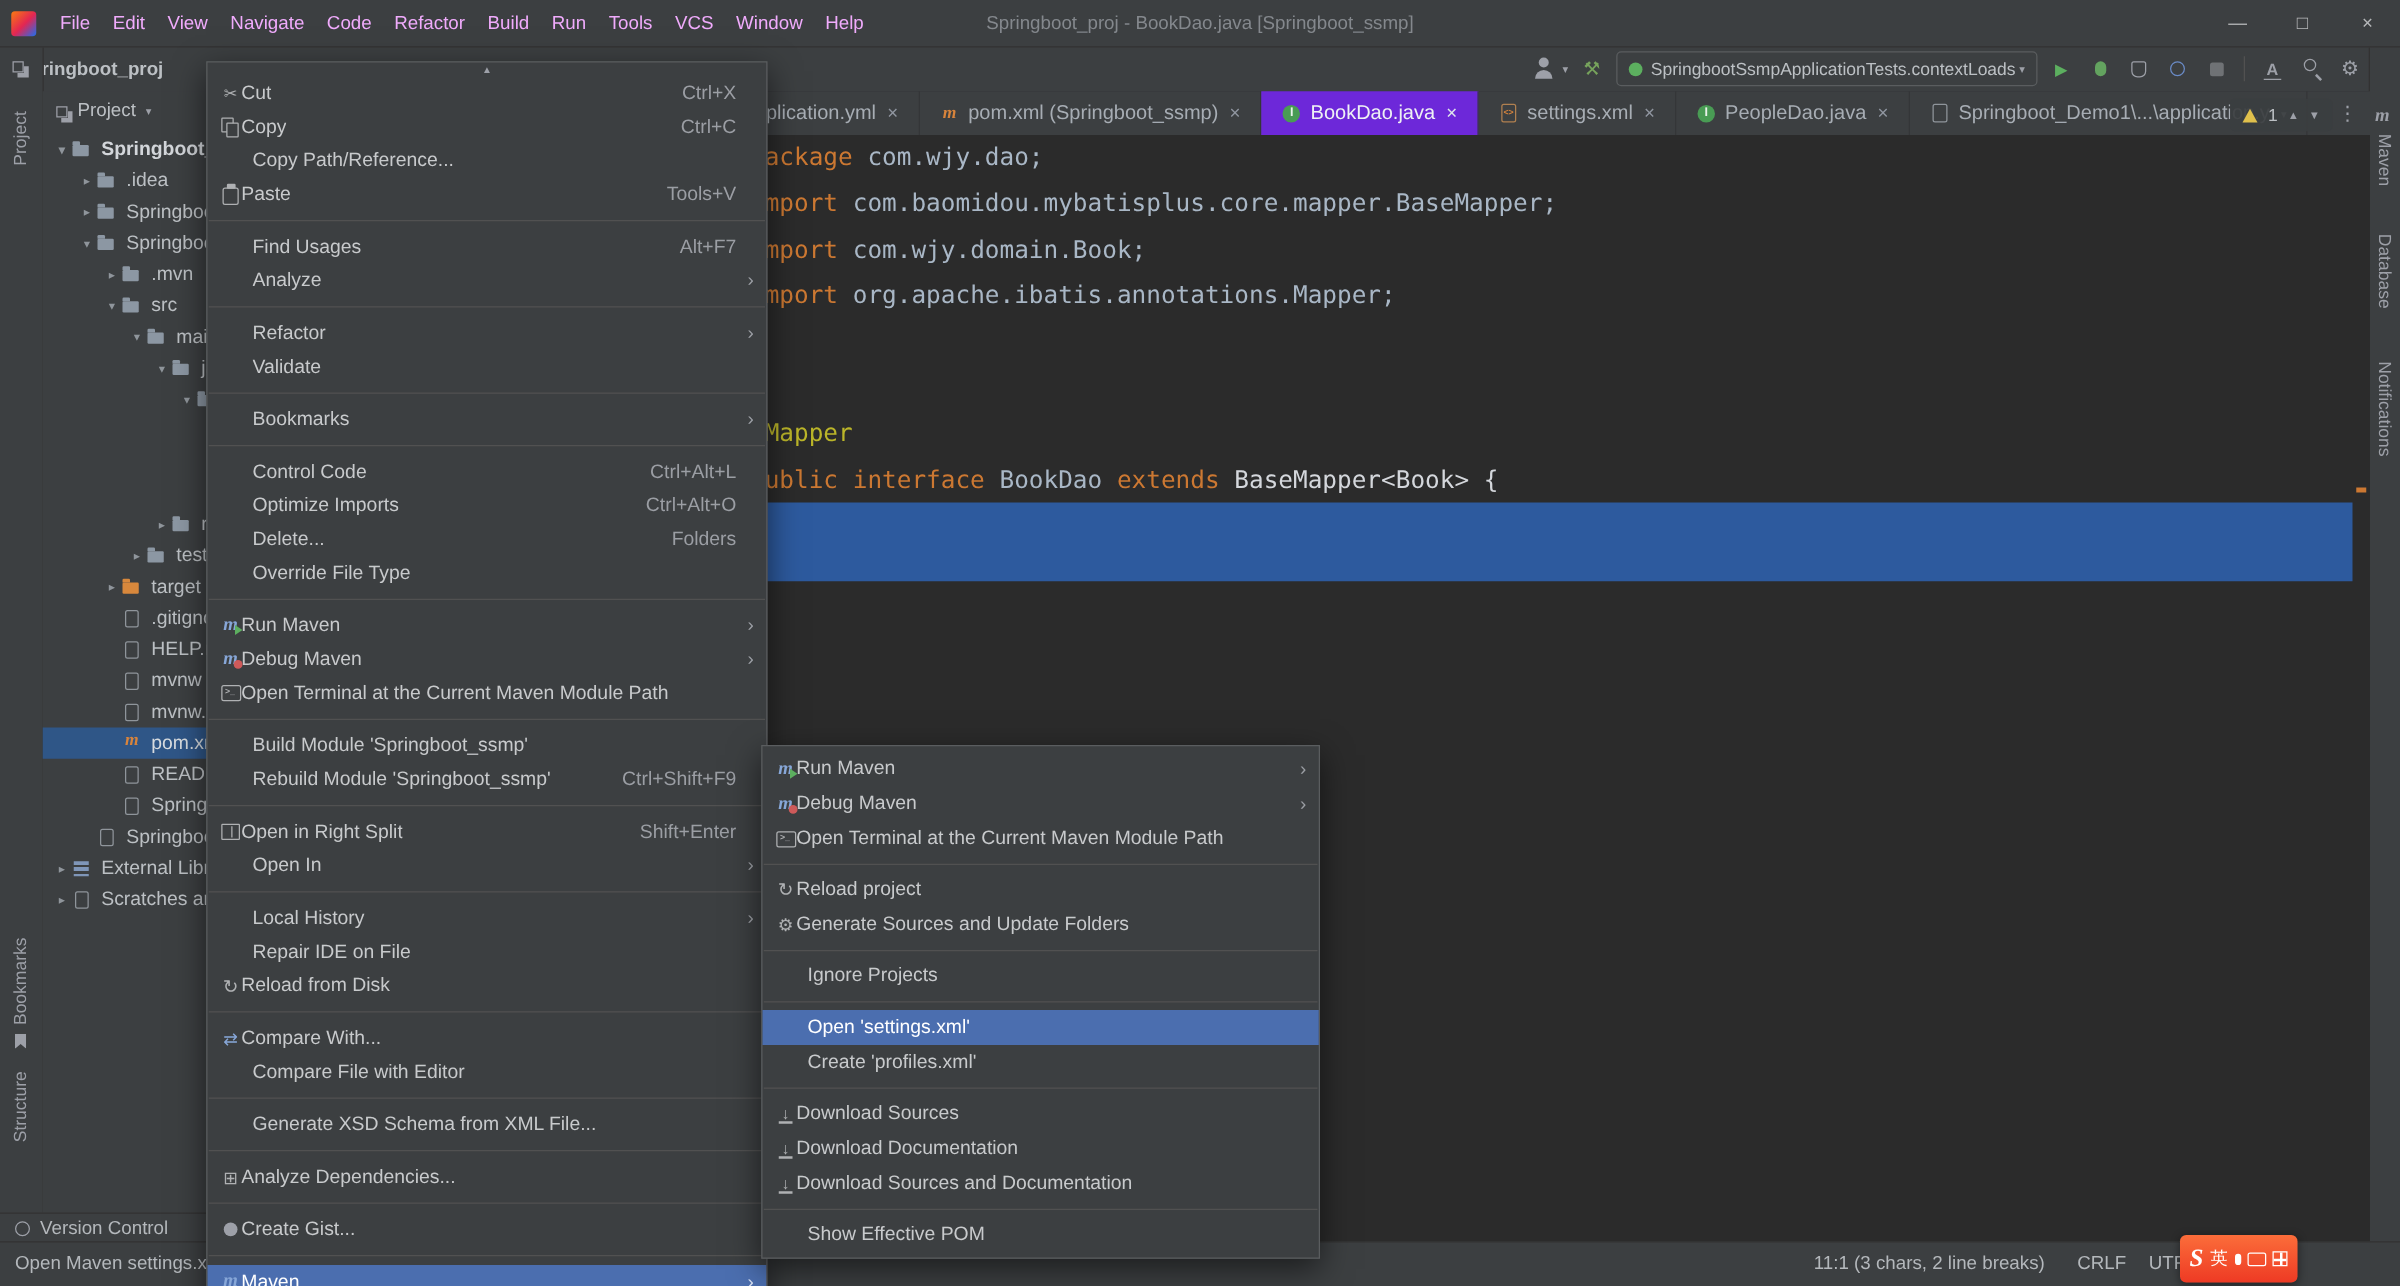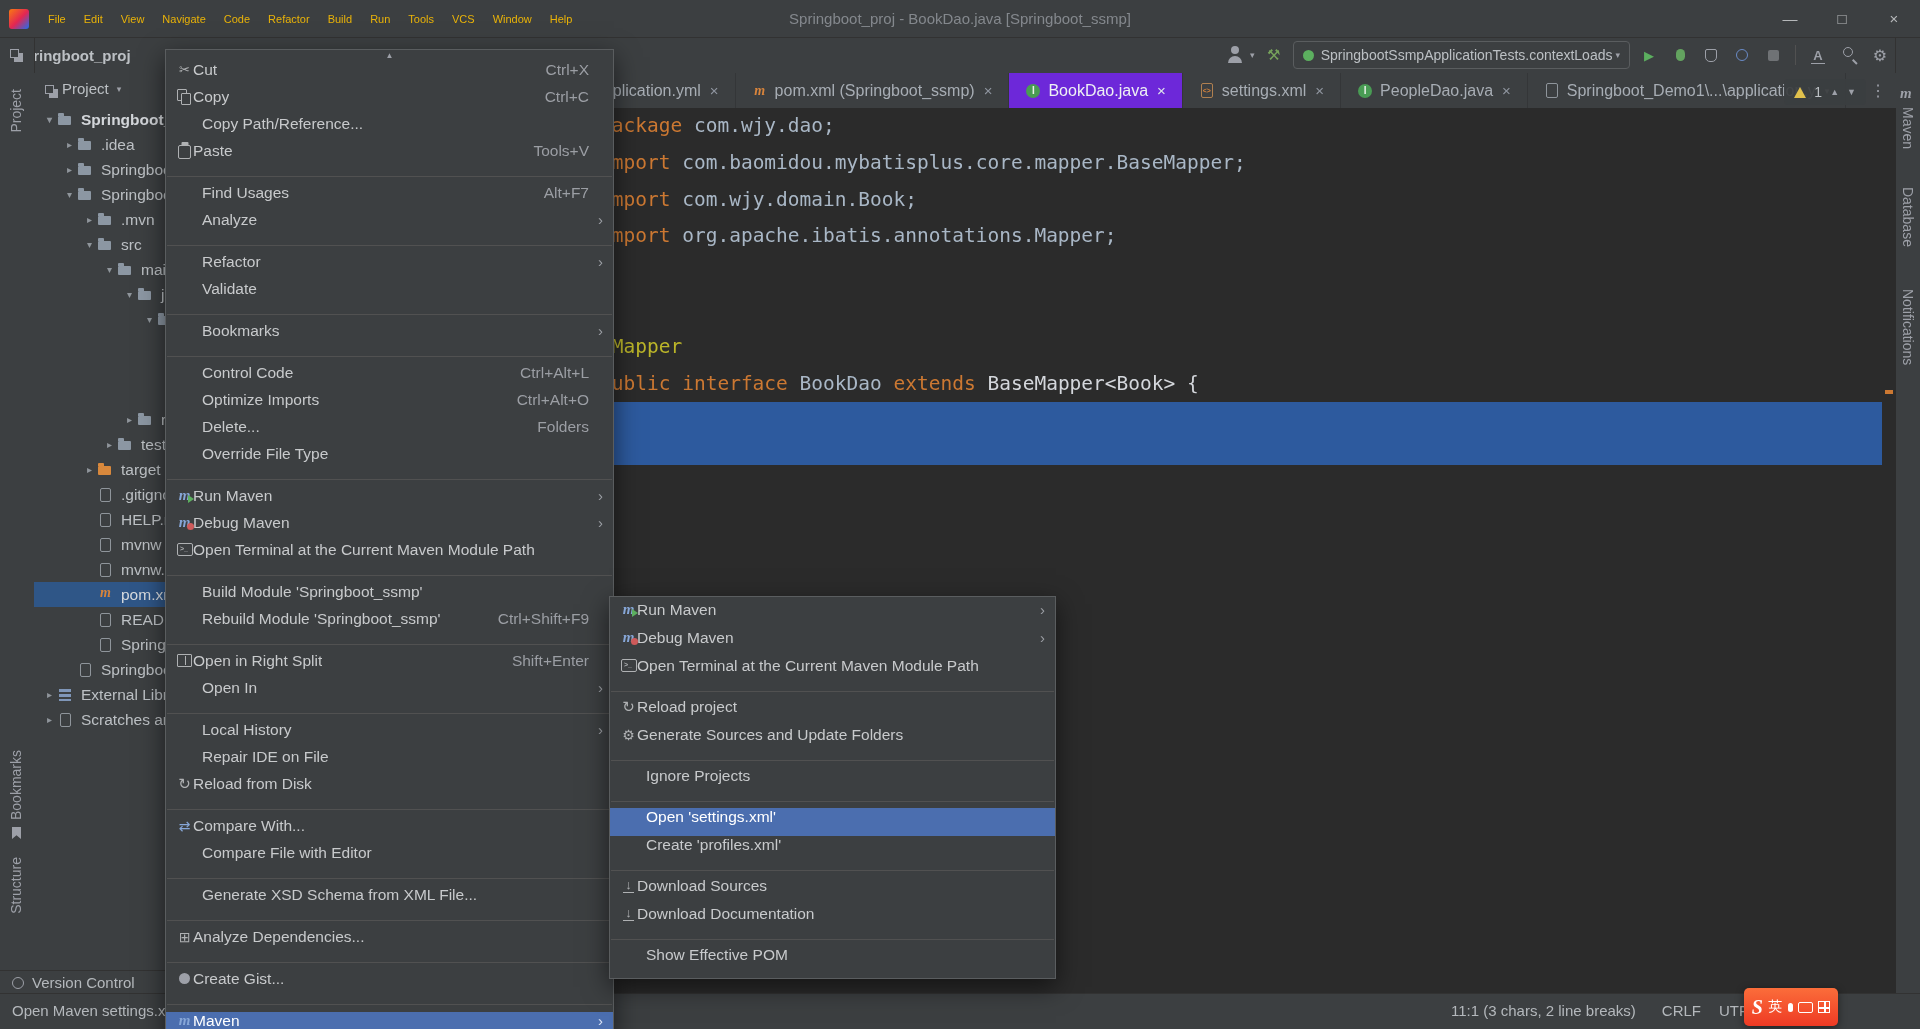--- a/index.html
+++ b/index.html
@@ -4,21 +4,21 @@
 <style>
   html,body{margin:0;padding:0;background:#1b1b1b}
   .app{position:relative;width:1920px;height:1029px;overflow:hidden;background:#3c3f41;
        font-family:"Liberation Sans",sans-serif;color:#bbb;-webkit-font-smoothing:antialiased}
 
   
   .titlebar{position:absolute;top:0;left:0;right:0;height:37px;background:#3c3f41;border-bottom:1px solid #323232;display:flex;align-items:center;z-index:5}
   .logo{width:20px;height:20px;border-radius:3px;margin:0 10px 0 9px;flex:none;
         background:linear-gradient(135deg,#f97a12,#e32652 52%,#1c6ff1)}
   .menubar{display:flex}
-  .menubar .mi{padding:0 9px;font-size:11px;color:#eab308;line-height:36px;white-space:nowrap}
+  .menubar .mi{padding:0 9px;font-size:15px;color:#f0abfc;line-height:36px;white-space:nowrap}
   .wtitle{position:absolute;left:50%;transform:translateX(-50%);color:#84888d;font-size:15px;white-space:nowrap}
   .wbtns{position:absolute;right:0;top:0;height:37px;display:flex}
   .wbtn{width:52px;height:37px;display:flex;align-items:center;justify-content:center;color:#b6b8ba;font-size:15px}
 
   
   .toolbar{position:absolute;top:37px;left:0;right:0;height:36px;background:#3c3f41;display:flex;align-items:center}
   .tb-project{margin-left:14px;font-size:15px;font-weight:bold;color:#bcc0c4;white-space:nowrap}
   .tb-right{position:absolute;right:28px;top:0;height:36px;display:flex;align-items:center;gap:7px}
   .tbi{width:24px;height:24px;display:flex;align-items:center;justify-content:center;position:relative;color:#9da0a8;flex:none}
   .tiny-chev{font-size:9px;color:#9da0a8;margin-left:-4px}
@@ -96,21 +96,21 @@
   .statusbar{position:absolute;left:0;right:0;bottom:0;height:35px;background:#3c3f41;border-top:1px solid #323232;font-size:15px;color:#b4b8bc;z-index:4}
   .sb-msg{position:absolute;left:12px;top:8px;white-space:nowrap}
   .sb-right{position:absolute;left:1451px;top:8px;display:flex;white-space:nowrap}
   .sb-crlf{margin-left:26px}.sb-enc{margin-left:18px}
 
   
   .menu{position:absolute;background:#3c3f41;border:1px solid #5a5d5f;box-shadow:0 8px 24px rgba(0,0,0,.55);padding:0 0 4px 0}
   .menu--main{left:165px;top:49px;width:447px;z-index:40}
   .menu--sub{left:609px;top:596px;width:445px;z-index:41;padding-top:4px}
   .menu-scroll{height:11px;display:flex;align-items:center;justify-content:center;color:#9da0a8;font-size:8px}
-  .menu-item{height:27px;display:flex;align-items:flex-start;padding:0 10px 0 10px;font-size:15.5px;color:#c8cacc}
+  .menu-item{height:27px;display:flex;align-items:center;padding:0 10px 0 10px;font-size:15.5px;color:#c8cacc}
   .menu--sub .menu-item{height:28px}
   .menu-item.sel{background:#4b6eaf;color:#fff}
   .menu-item.sel .msc,.menu-item.sel .marrow{color:#d9e2f5}
   .mico{width:26px;height:17px;position:relative;display:inline-flex;align-items:center;justify-content:flex-start;flex:none;font-size:13px;color:#afb1b3}
   .mlabel{white-space:nowrap;overflow:hidden}
   .msc{margin-left:auto;color:#9b9ea4;padding-left:28px;white-space:nowrap}
   .marrow{width:14px;text-align:right;color:#9b9ea4;font-size:15px;flex:none}
   .menu-sep{height:1px;background:#515151;margin:7px 1px}
   .menu--sub .menu-sep{margin:6px 1px}
   
@@ -658,20 +658,26 @@
           <span class="mlabel">Download Sources</span>
           <span class="msc"></span>
           <span class="marrow"></span>
         </div>
         <div class="menu-item">
           <span class="mico ic ic-download"></span>
           <span class="mlabel">Download Documentation</span>
           <span class="msc"></span>
           <span class="marrow"></span>
         </div>
+        <div class="menu-item">
+          <span class="mico ic ic-download"></span>
+          <span class="mlabel">Download Sources and Documentation</span>
+          <span class="msc"></span>
+          <span class="marrow"></span>
+        </div>
         <div class="menu-sep"></div>
         <div class="menu-item">
           <span class="mico"></span>
           <span class="mlabel">Show Effective POM</span>
           <span class="msc"></span>
           <span class="marrow"></span>
         </div>
       </div>
   </div>
 

